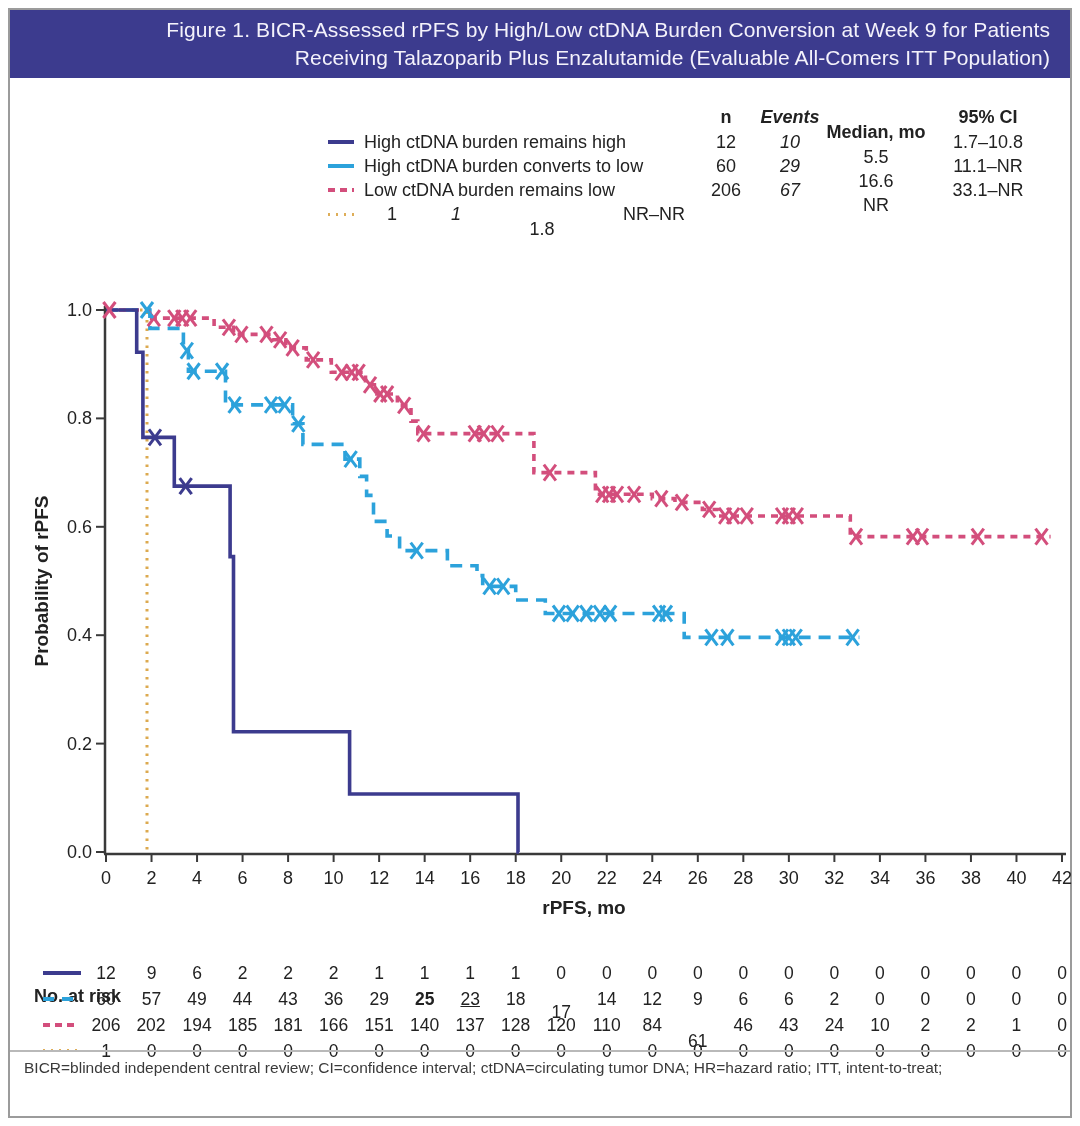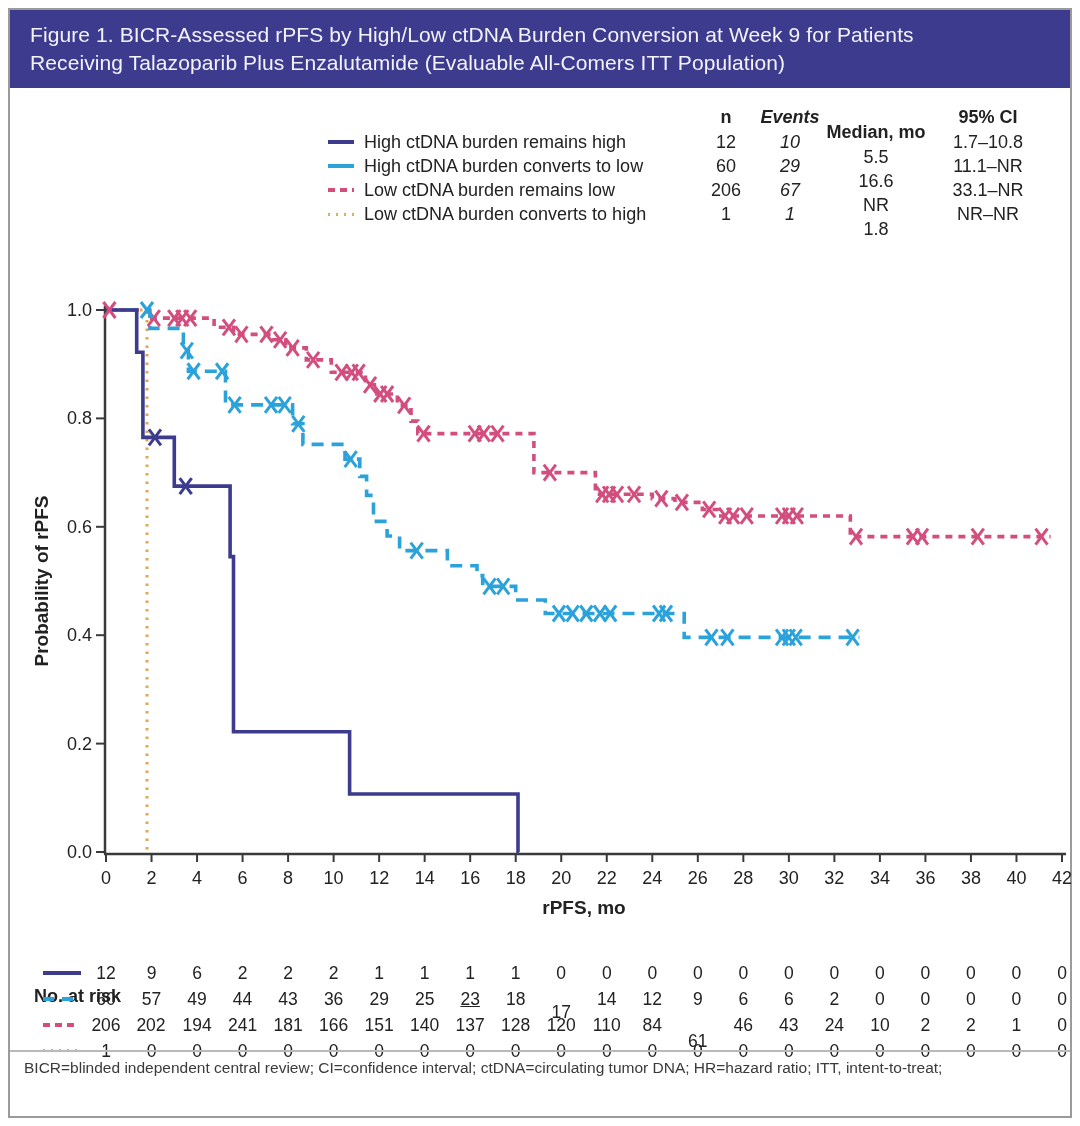--- a/index.html
+++ b/index.html
@@ -1,22 +1,22 @@
 <!DOCTYPE html>
 <html><head>
 <meta charset="utf-8">
 <style>
   html,body{margin:0;padding:0;background:#ffffff;}
   body{width:1080px;height:1126px;position:relative;overflow:hidden;
        font-family:"Liberation Sans","DejaVu Sans",sans-serif;color:#222;}
   #figure{position:absolute;left:8px;top:8px;width:1060px;height:1106px;
           border:2px solid #9b9b9b;background:#fff;}
-  #titlebar{position:absolute;left:0;top:0;width:100%;height:78px;background:#3C3B8E;
+  #titlebar{position:absolute;left:0;top:0;width:100%;height:68px;background:#3C3B8E;
             color:#f4f2fb;display:flex;flex-direction:column;justify-content:center;
-            box-sizing:border-box;padding:0 20px;}
+            box-sizing:border-box;padding:0 20px;text-align:right;}
   #titlebar .tline{font-size:21px;font-weight:500;line-height:28px;letter-spacing:.1px;}
   
   #legend{position:absolute;left:318px;top:94px;width:736px;font-size:18px;}
   .lrow{display:flex;align-items:center;height:24px;}
   .lrow.header{font-weight:bold;height:26px;}
   .lkey{width:36px;display:flex;align-items:center;}
   .llabel{width:334px;white-space:nowrap;}
   .lc{text-align:center;}
   .c-n{width:56px;} .c-ev{width:72px;font-style:italic;} .c-med{width:100px;margin-top:31px;} .c-ci{width:124px;}
   .swatch{display:inline-block;height:4px;width:26px;}
@@ -78,21 +78,20 @@
       <span class="llabel">Low ctDNA burden remains low</span>
       <span class="lc c-n">206</span>
       <span class="lc c-ev">67</span>
       <span class="lc c-med">NR</span>
       <span class="lc c-ci">33.1–NR</span>
     </div>
     <div class="lrow">
       <span class="lkey">
           <span class="swatch" style="width: 26px; height: 3px; background: repeating-linear-gradient(90deg, rgb(220, 169, 79) 0px, rgb(220, 169, 79) 2.5px, transparent 2.5px, transparent 8px); opacity: 0.95;"></span>
         </span>
-      <span class="llabel">Low ctDNA burden converts to high</span>
       <span class="lc c-n">1</span>
       <span class="lc c-ev">1</span>
       <span class="lc c-med">1.8</span>
       <span class="lc c-ci">NR–NR</span>
     </div>
   </div>
 
 
   <div id="plot-host">
       <svg width="1080" height="640" viewBox="0 0 1080 640" style="position: absolute; left: 0px; top: 280px;">
@@ -328,42 +327,42 @@
       </div>
       <div class="ar-row" style="top: 976px;">
         <span class="ar-key" style="width: 34px; height: 4px; background: repeating-linear-gradient(90deg, rgb(44, 162, 219) 0px, rgb(44, 162, 219) 11px, transparent 11px, transparent 19px); position: absolute;"></span>
         <span class="ar-num" style="left: 68px;">60</span>
         <span class="ar-num" style="left: 113.524px;">57</span>
         <span class="ar-num" style="left: 159.048px;">49</span>
         <span class="ar-num" style="left: 204.571px;">44</span>
         <span class="ar-num" style="left: 250.095px;">43</span>
         <span class="ar-num" style="left: 295.619px;">36</span>
         <span class="ar-num" style="left: 341.143px;">29</span>
-        <span class="ar-num" style="left: 386.667px;">25</span>
+        <span class="ar-num" style="left: 386.667px; font-weight: bold;">25</span>
         <span class="ar-num" style="left: 432.19px; text-decoration: underline;">23</span>
         <span class="ar-num" style="left: 477.714px;">18</span>
         <span class="ar-num" style="left: 523.238px; margin-top: 13px;">17</span>
         <span class="ar-num" style="left: 568.762px;">14</span>
         <span class="ar-num" style="left: 614.286px;">12</span>
         <span class="ar-num" style="left: 659.81px;">9</span>
         <span class="ar-num" style="left: 705.333px;">6</span>
         <span class="ar-num" style="left: 750.857px;">6</span>
         <span class="ar-num" style="left: 796.381px;">2</span>
         <span class="ar-num" style="left: 841.905px;">0</span>
         <span class="ar-num" style="left: 887.429px;">0</span>
         <span class="ar-num" style="left: 932.952px;">0</span>
         <span class="ar-num" style="left: 978.476px;">0</span>
         <span class="ar-num" style="left: 1024px;">0</span>
       </div>
       <div class="ar-row" style="top: 1002px;">
         <span class="ar-key" style="width: 34px; height: 4px; background: repeating-linear-gradient(90deg, rgb(211, 78, 124) 0px, rgb(211, 78, 124) 7px, transparent 7px, transparent 12px); position: absolute;"></span>
         <span class="ar-num" style="left: 68px;">206</span>
         <span class="ar-num" style="left: 113px;">202</span>
         <span class="ar-num" style="left: 159.048px;">194</span>
-        <span class="ar-num" style="left: 204.571px;">241</span>
+        <span class="ar-num" style="left: 204.571px;">185</span>
         <span class="ar-num" style="left: 250.095px;">181</span>
         <span class="ar-num" style="left: 295.619px;">166</span>
         <span class="ar-num" style="left: 341.143px;">151</span>
         <span class="ar-num" style="left: 386.667px;">140</span>
         <span class="ar-num" style="left: 432.19px;">137</span>
         <span class="ar-num" style="left: 477.714px;">128</span>
         <span class="ar-num" style="left: 523.238px;">120</span>
         <span class="ar-num" style="left: 568.762px;">110</span>
         <span class="ar-num" style="left: 614.286px;">84</span>
         <span class="ar-num" style="left: 659.81px; margin-top: 16px;">61</span>

